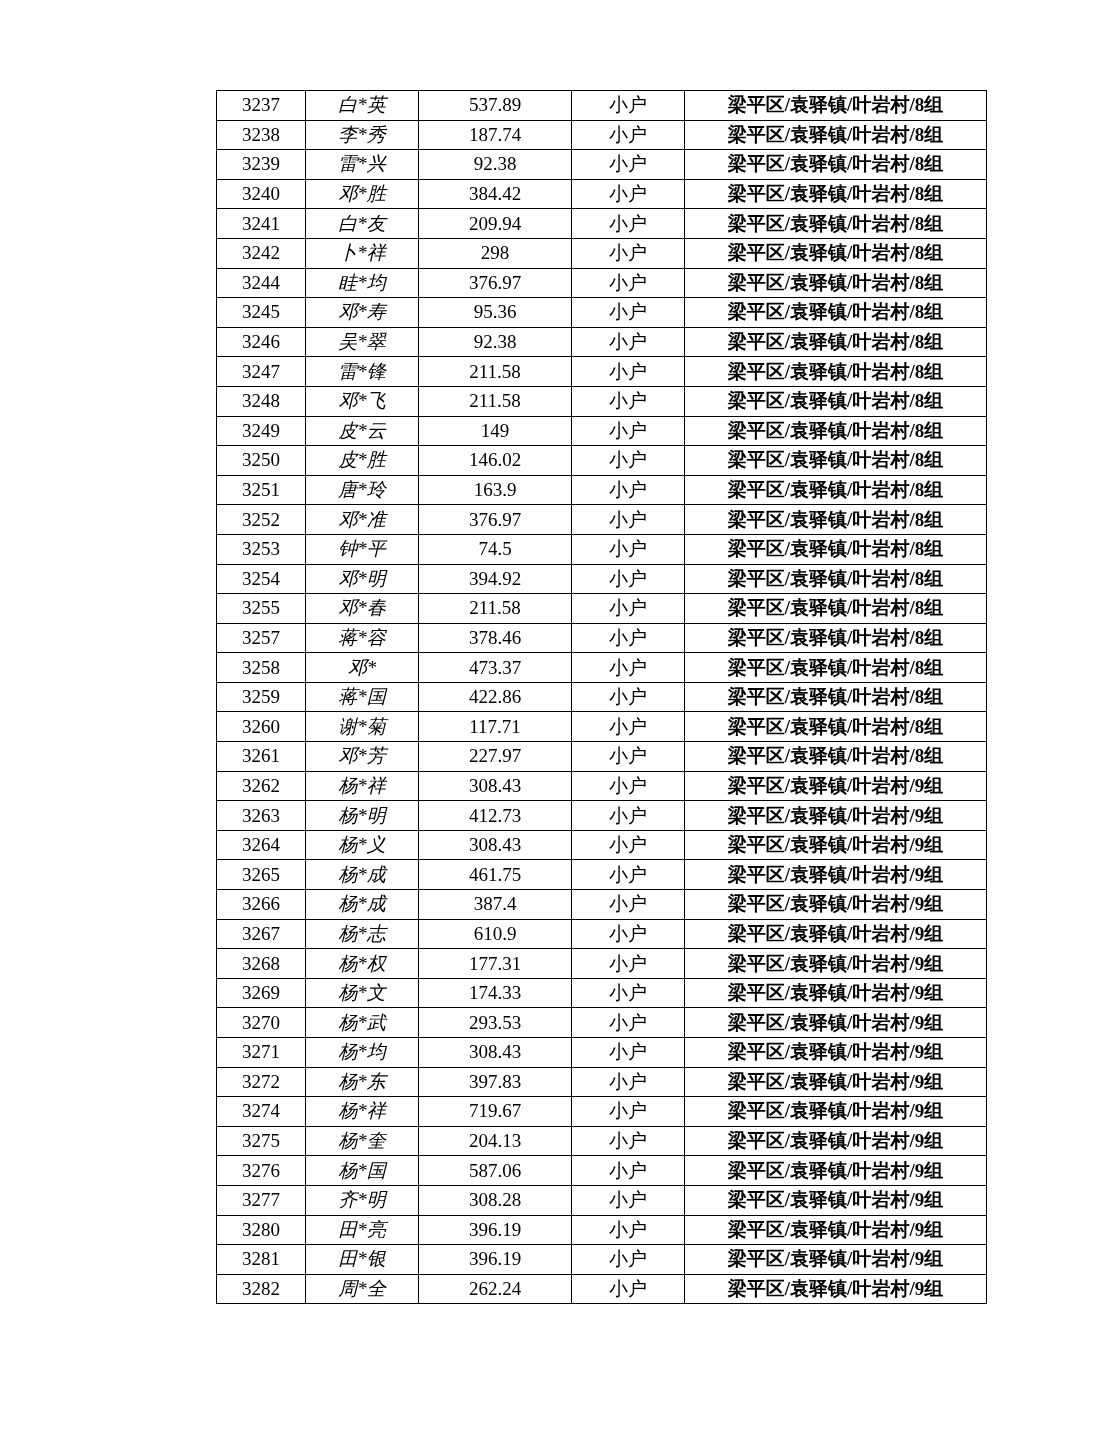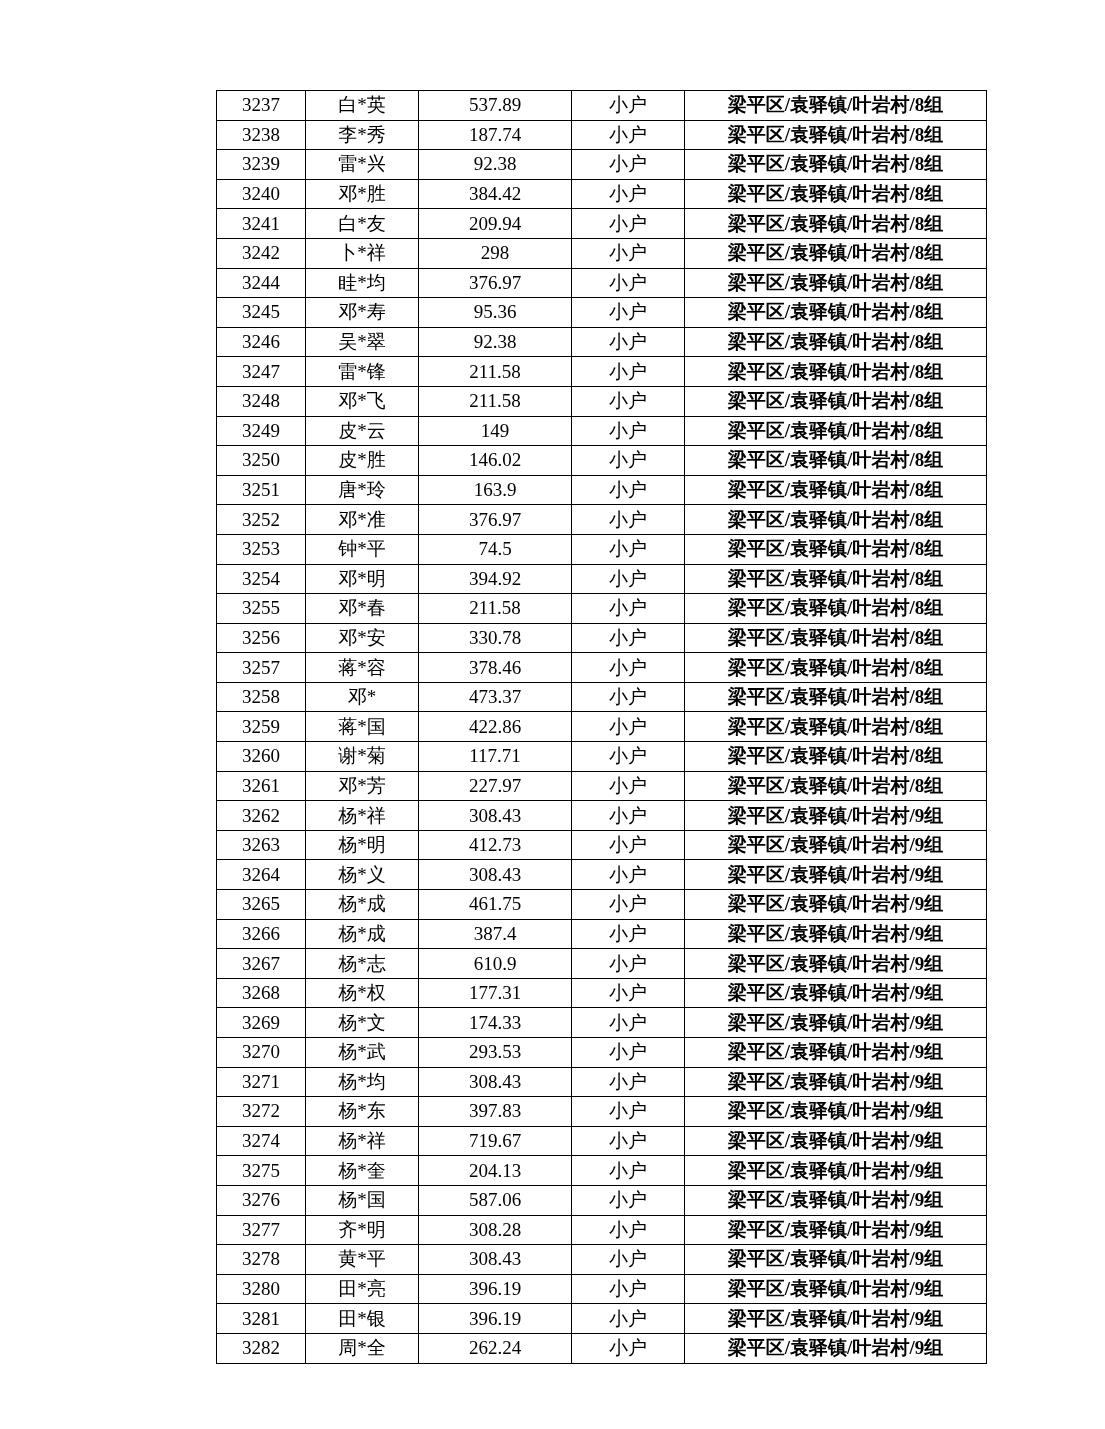--- a/index.html
+++ b/index.html
@@ -32,21 +32,21 @@
     height: 28.6px;
     line-height: 26px;
     padding: 0 2px;
     font-size: 19px;
     text-align: center;
     vertical-align: middle;
     white-space: nowrap;
     overflow: hidden;
   }
   td.col-id      { width: 84px; }
-  td.col-name    { width: 108px; font-size: 20px; }
+  td.col-name    { width: 108px; font-size: 20px; font-style: italic; }
   td.col-amount  { width: 148px; }
   td.col-type    { width: 108px; font-size: 20px; }
   td.col-address { width: 297px; font-size: 19px; font-weight: bold; }
 </style>
 </head>
 <body>
 
 <div class="page">
   <table class="data-table">
     <tbody>
@@ -170,27 +170,20 @@
           <td class="col-address">梁平区/袁驿镇/叶岩村/8组</td>
         </tr>
         <tr>
           <td class="col-id">3255</td>
           <td class="col-name">邓*春</td>
           <td class="col-amount">211.58</td>
           <td class="col-type">小户</td>
           <td class="col-address">梁平区/袁驿镇/叶岩村/8组</td>
         </tr>
         <tr>
-          <td class="col-id">3256</td>
-          <td class="col-name">邓*安</td>
-          <td class="col-amount">330.78</td>
-          <td class="col-type">小户</td>
-          <td class="col-address">梁平区/袁驿镇/叶岩村/8组</td>
-        </tr>
-        <tr>
           <td class="col-id">3257</td>
           <td class="col-name">蒋*容</td>
           <td class="col-amount">378.46</td>
           <td class="col-type">小户</td>
           <td class="col-address">梁平区/袁驿镇/叶岩村/8组</td>
         </tr>
         <tr>
           <td class="col-id">3258</td>
           <td class="col-name">邓*</td>
           <td class="col-amount">473.37</td>
@@ -313,27 +306,20 @@
           <td class="col-id">3276</td>
           <td class="col-name">杨*国</td>
           <td class="col-amount">587.06</td>
           <td class="col-type">小户</td>
           <td class="col-address">梁平区/袁驿镇/叶岩村/9组</td>
         </tr>
         <tr>
           <td class="col-id">3277</td>
           <td class="col-name">齐*明</td>
           <td class="col-amount">308.28</td>
-          <td class="col-type">小户</td>
-          <td class="col-address">梁平区/袁驿镇/叶岩村/9组</td>
-        </tr>
-        <tr>
-          <td class="col-id">3278</td>
-          <td class="col-name">黄*平</td>
-          <td class="col-amount">308.43</td>
           <td class="col-type">小户</td>
           <td class="col-address">梁平区/袁驿镇/叶岩村/9组</td>
         </tr>
         <tr>
           <td class="col-id">3280</td>
           <td class="col-name">田*亮</td>
           <td class="col-amount">396.19</td>
           <td class="col-type">小户</td>
           <td class="col-address">梁平区/袁驿镇/叶岩村/9组</td>
         </tr>

